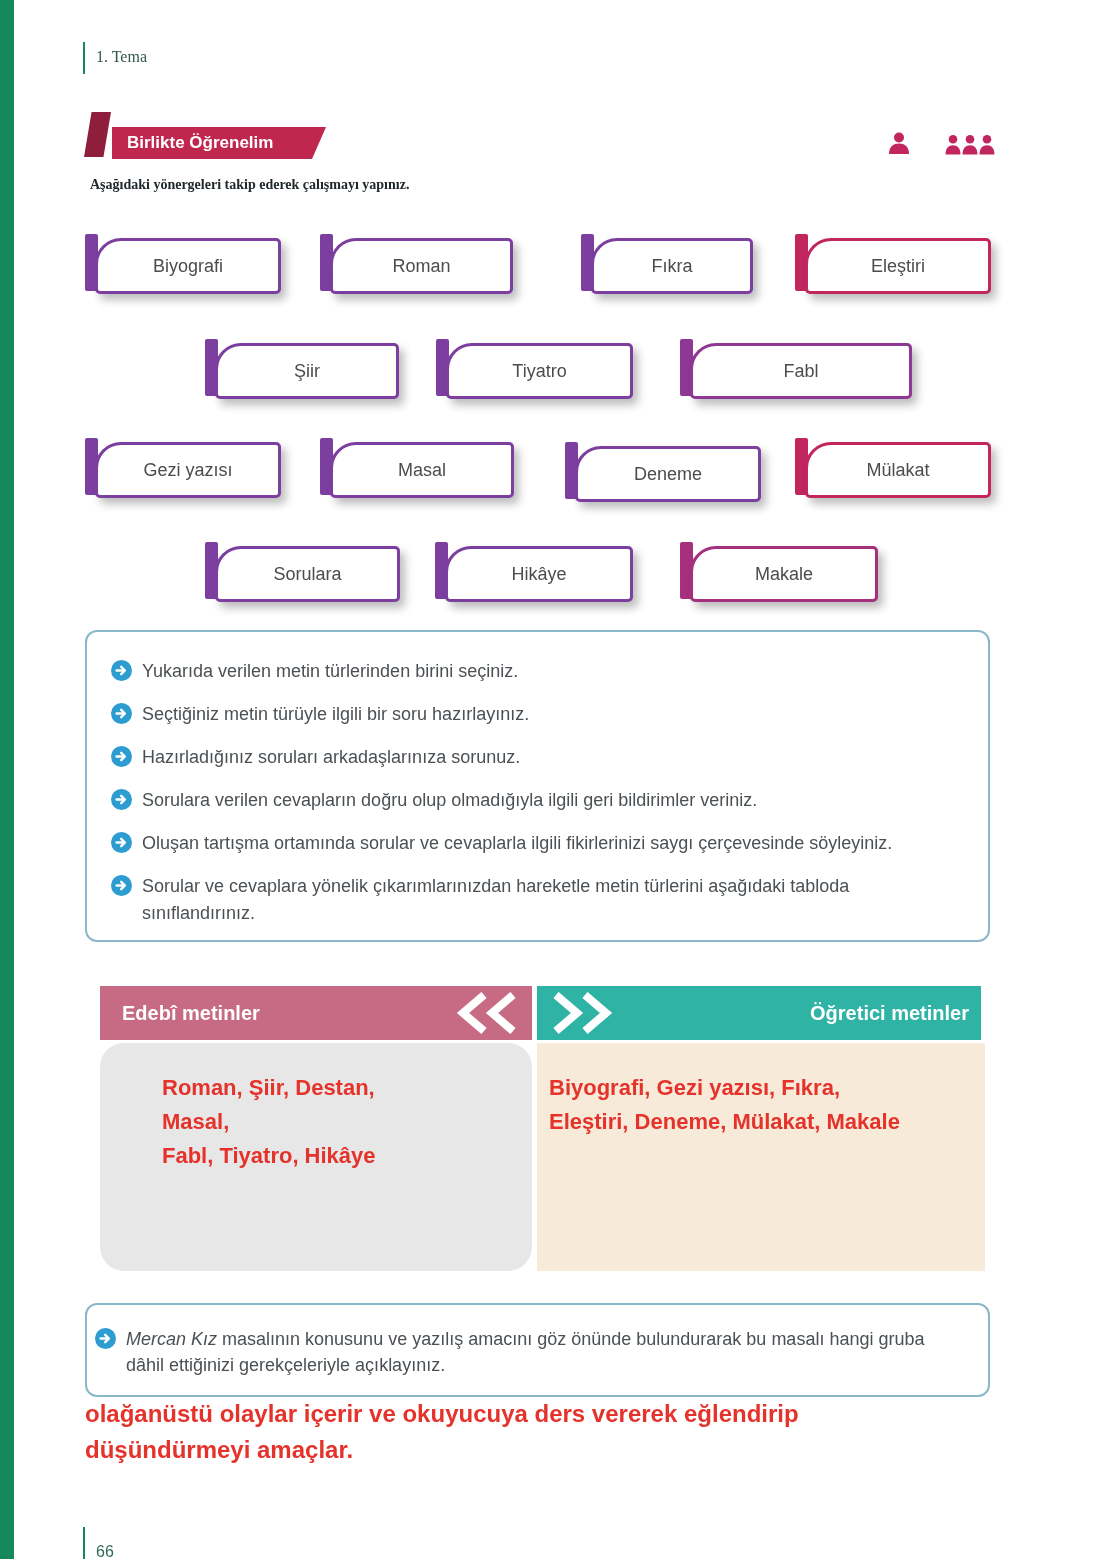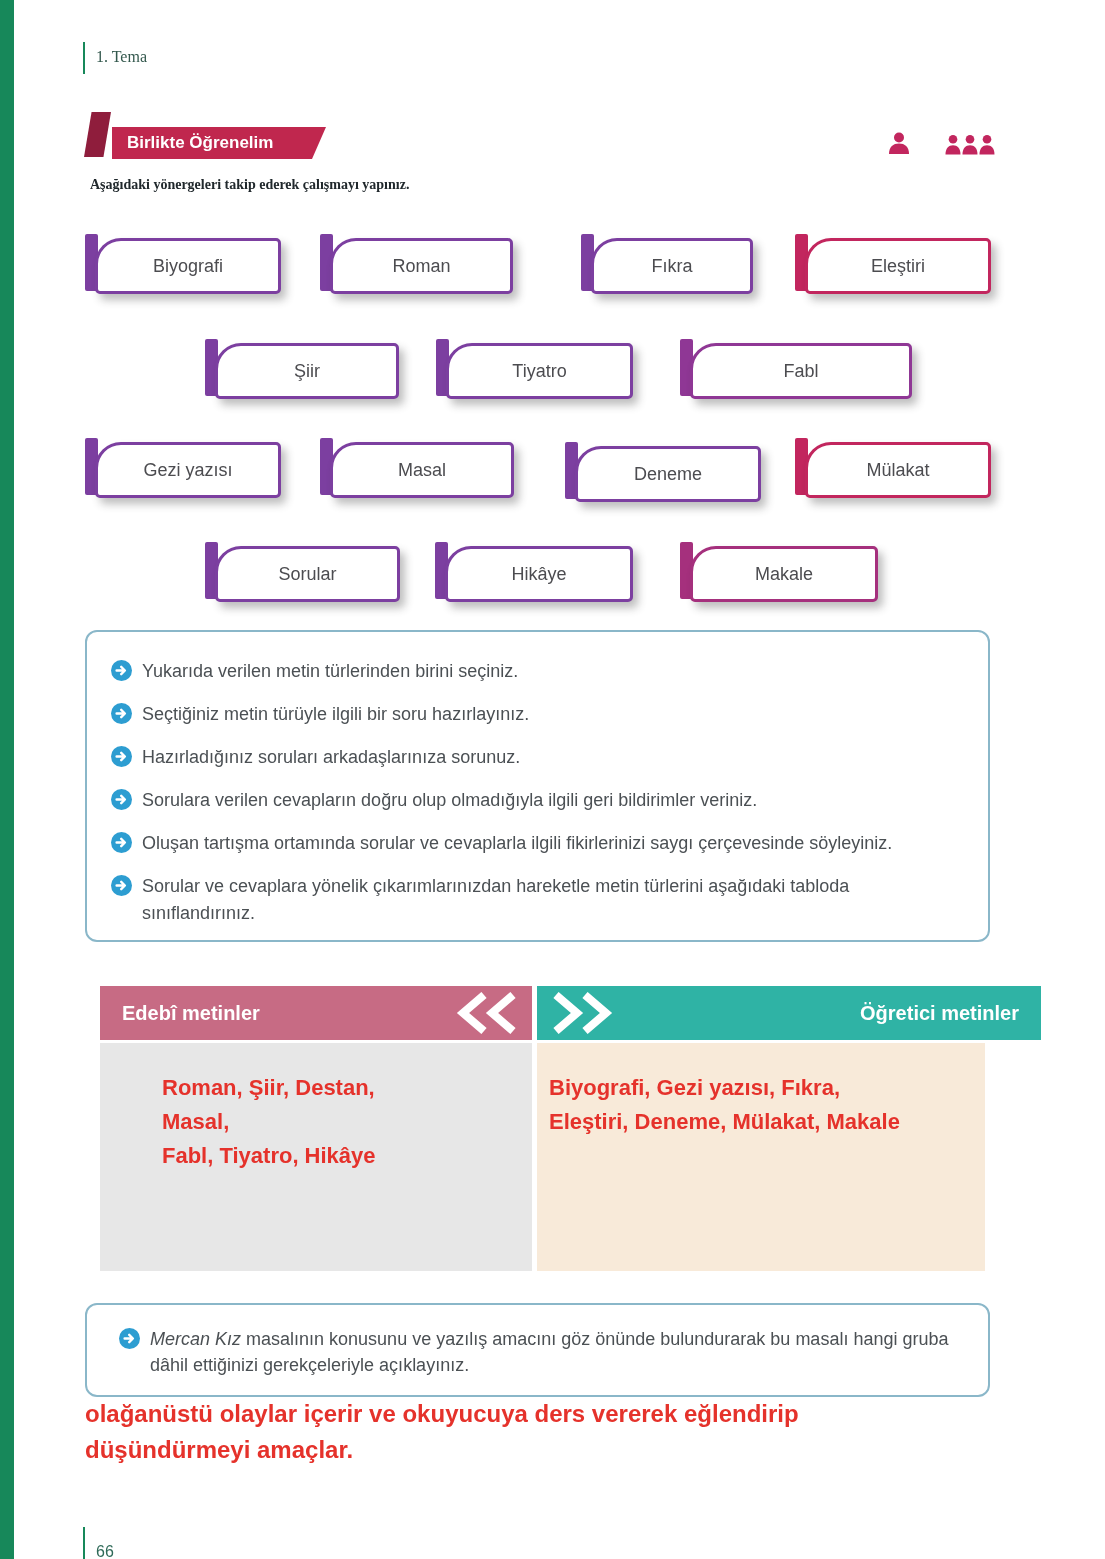--- a/index.html
+++ b/index.html
@@ -27,33 +27,33 @@
   .tag{position:absolute;height:62px;}
   .tag-bar{position:absolute;left:0;top:0;width:13px;height:57px;background:var(--c);border-radius:2px;}
   .tag-box{position:absolute;left:10px;right:0;top:4px;height:50px;background:#fff;
            border:3px solid var(--c);border-radius:26px 5px 5px 5px;
            box-shadow:5px 6px 8px rgba(40,40,40,.3);
            display:flex;align-items:center;justify-content:center;}
   .tag-label{font-size:18px;color:#4c4c50;}
 
   .rule-box{position:absolute;border:2px solid var(--boxBorder);border-radius:12px;background:#fff;box-sizing:border-box;}
   .steps{left:85px;top:630px;width:905px;height:312px;padding:26px 28px 10px 24px;}
-  .qbox{left:85px;top:1303px;width:905px;height:94px;padding:21px 28px 10px 32px;}
+  .qbox{left:85px;top:1303px;width:905px;height:94px;padding:21px 28px 10px 8px;}
   .step{display:flex;gap:10px;margin-bottom:17px;font-size:18px;color:#4b5054;line-height:1.45;}
   .step svg{flex:0 0 auto;margin-top:2px;}
   .it{font-style:italic;}
 
   .cls-header{height:54px;color:#fff;font-weight:bold;font-size:20px;display:flex;align-items:center;box-sizing:border-box;}
   .cls-left{left:100px;top:986px;width:432px;background:var(--rose);padding-left:22px;}
-  .cls-right{left:537px;top:986px;width:504px;background:var(--teal);justify-content:flex-end;padding-right:22px;align-items:center;}
+  .cls-right{left:537px;top:986px;width:444px;background:var(--teal);justify-content:flex-end;padding-right:12px;align-items:center;}
   .chev{position:absolute;top:6px;}
   .chev path{stroke:#fff;stroke-width:8;fill:none;}
 
   .panel{position:absolute;top:1043px;height:228px;box-sizing:border-box;}
-  .panel-left{left:100px;width:432px;background:var(--grayPanel);padding:28px 18px 0 62px;}
+  .panel-left{left:100px;width:432px;background:var(--grayPanel);padding:28px 18px 0 62px;border-radius:24px;}
   .panel-right{left:537px;width:448px;background:var(--peachPanel);padding:28px 10px 0 12px;}
   .panel-text{font-size:22px;font-weight:bold;color:var(--red);line-height:1.55;}
 
   .final-answer{left:85px;top:1396px;width:945px;font-size:24px;font-weight:bold;
                 color:var(--red);line-height:1.5;}
 
   .pagenum-rule{left:83px;top:1527px;width:2px;height:32px;background:var(--green);}
   .pagenum{left:96px;top:1543px;font-size:16px;color:#2f6a58;}
 </style>
 </head>
@@ -155,21 +155,21 @@
   <div class="tag" style="left: 795px; top: 438px; width: 196px; --c: #c2265e;">
     <span class="tag-bar"></span>
     <span class="tag-box">
         <span class="tag-label">Mülakat</span>
       </span>
   </div>
 
   <div class="tag" style="left: 205px; top: 542px; width: 195px; --c: #7c3fa0;">
     <span class="tag-bar"></span>
     <span class="tag-box">
-        <span class="tag-label">Sorular</span>
+        <span class="tag-label">Sorulara</span>
       </span>
   </div>
   <div class="tag" style="left: 435px; top: 542px; width: 198px; --c: #7c3fa0;">
     <span class="tag-bar"></span>
     <span class="tag-box">
         <span class="tag-label">Hikâye</span>
       </span>
   </div>
   <div class="tag" style="left: 680px; top: 542px; width: 198px; --c: #a5307d;">
     <span class="tag-bar"></span>

